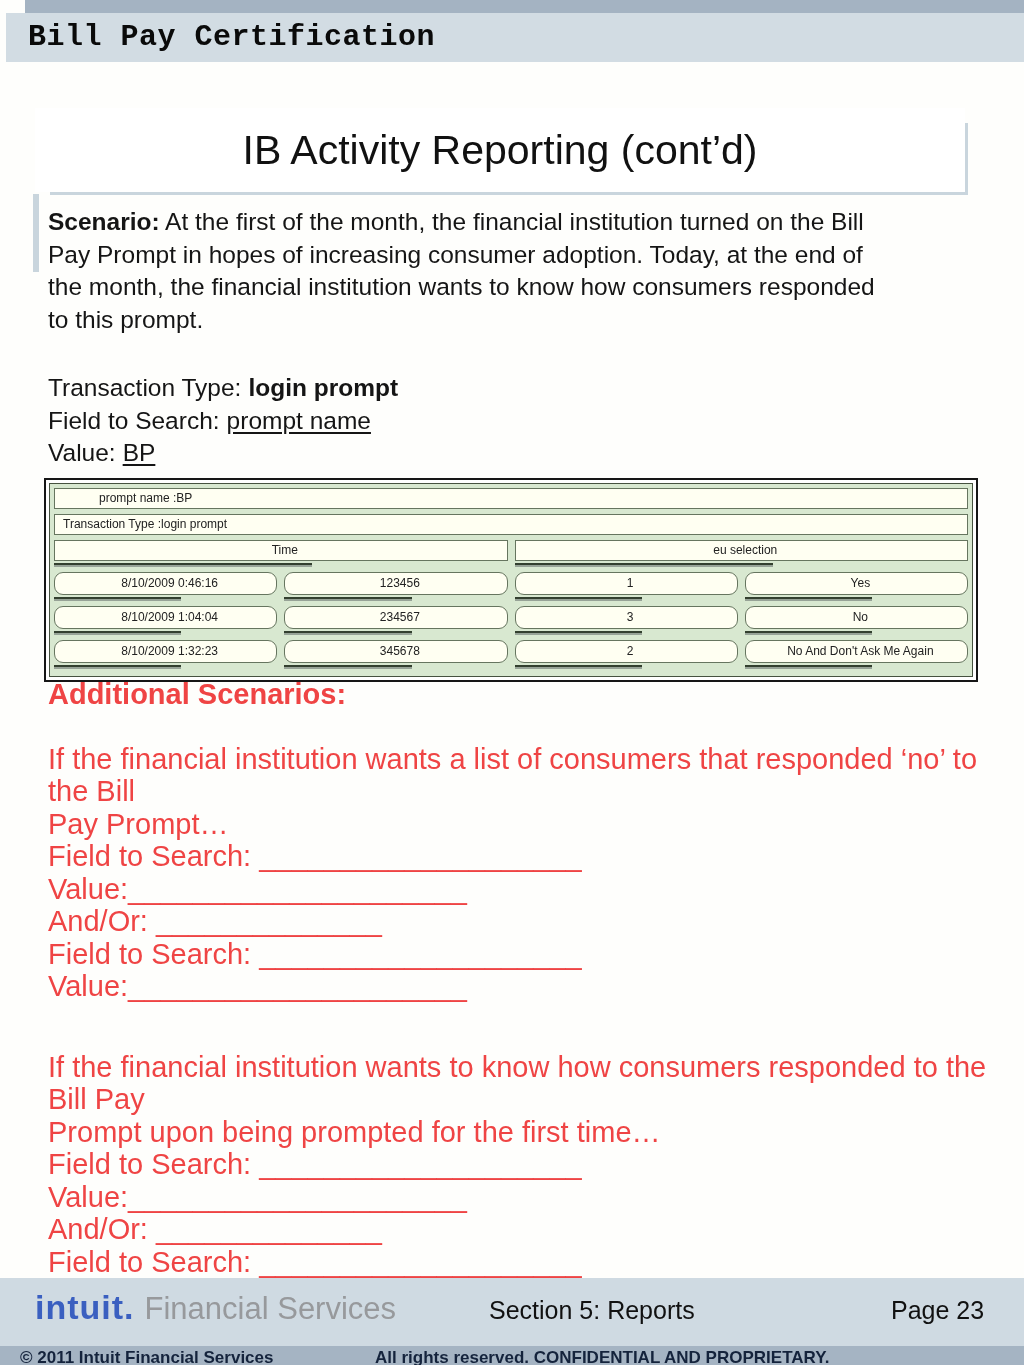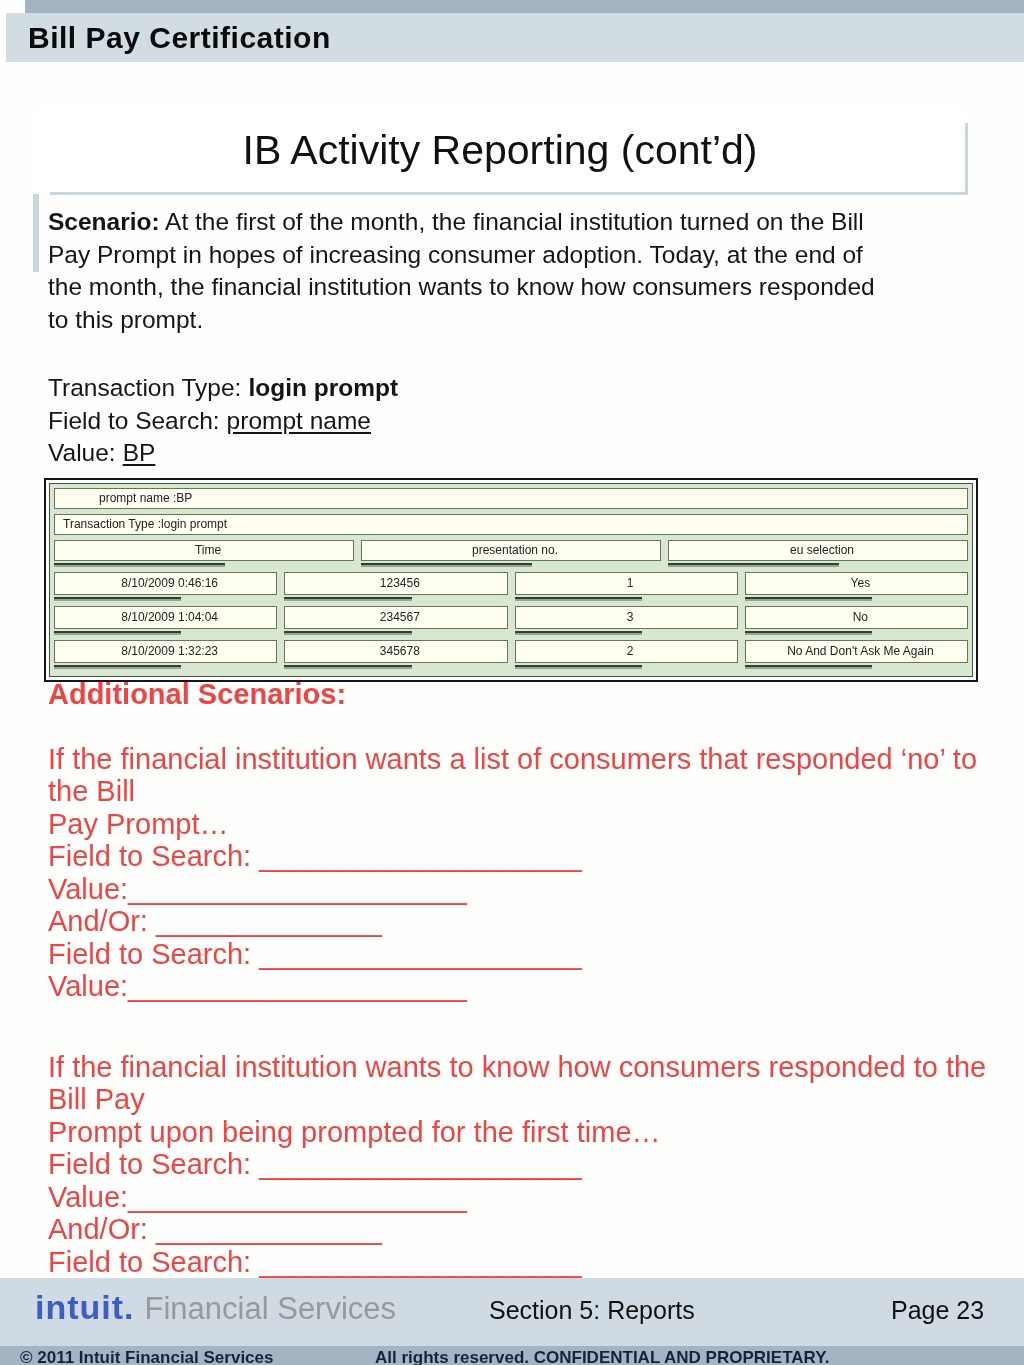--- a/index.html
+++ b/index.html
@@ -11,21 +11,21 @@
     color: #1a1a1a;
   }
   
   .top-strip { position: absolute; top: 0; left: 25px; right: 0; height: 13px; background: #a4b3c2; }
   .header-band {
     position: absolute; top: 13px; left: 6px; right: 0; height: 49px;
     background: #d2dce3;
   }
   .header-band .hd-title {
     font-size: 30px; font-weight: bold; color: #0a0a0a;
-    line-height: 49px; padding-left: 22px; letter-spacing: 0.5px;
+    line-height: 49px; padding-left: 22px; letter-spacing: 0.5px; font-family: Liberation Mono, monospace;
   }
   
   .title-box {
     position: absolute; top: 108px; left: 35px; width: 930px; height: 84px;
     background: #ffffff;
     box-shadow: 9px 9px 0 -6px #c9d5dd;
     text-align: center;
   }
   .title-box .t { font-size: 41px; font-weight: 400; line-height: 84px; color: #111; }
   .accent-line { position: absolute; top: 194px; left: 33px; width: 6px; height: 78px; background: #c9d5dd; }
@@ -51,21 +51,21 @@
     background: #fffff2; border: 1px solid #66755f;
     font-size: 12px; color: #222; line-height: 19px; height: 19px;
     text-align: center; box-sizing: content-box;
     overflow: hidden; white-space: nowrap; padding-left: 8px;
   }
   .cell.full { text-align: left; margin-bottom: 5px; }
   .cell.indent1 { padding-left: 44px; }
   .cell.indent2 { padding-left: 8px; }
   .trow { display: flex; gap: 7px; margin-bottom: 5px; }
   .trow .col { flex: 1; min-width: 0; }
-  .trow .cell.data { height: 21px; line-height: 21px; }
+  .trow .cell.data { height: 21px; line-height: 21px; border-radius: 9px; }
   .cell.member { text-align: center; }
   .bar {
     width: 57%; height: 2px; background: #97a397;
     border-top: 2px solid #33402f; margin-top: 2px;
   }
   
   .additional-block {
     position: absolute; top: 678px; left: 48px; width: 960px;
     font-size: 29px; line-height: 32.5px; color: #ef4444;
   }
@@ -128,24 +128,20 @@
   <div class="rtable-inner">
     <div class="cell full indent1">prompt name :BP</div>
     <div class="cell full indent2">Transaction Type :login prompt</div>
 
     <div class="trow">
       <div class="col">
           <div class="cell">Time</div>
           <div class="bar"></div>
         </div>
       <div class="col">
-          <div class="cell">presentation no.</div>
-          <div class="bar"></div>
-        </div>
-      <div class="col">
           <div class="cell">eu selection</div>
           <div class="bar"></div>
         </div>
     </div>
 
     <div class="trow">
       <div class="col">
           <div class="cell data">8/10/2009 0:46:16</div>
           <div class="bar"></div>
         </div>

